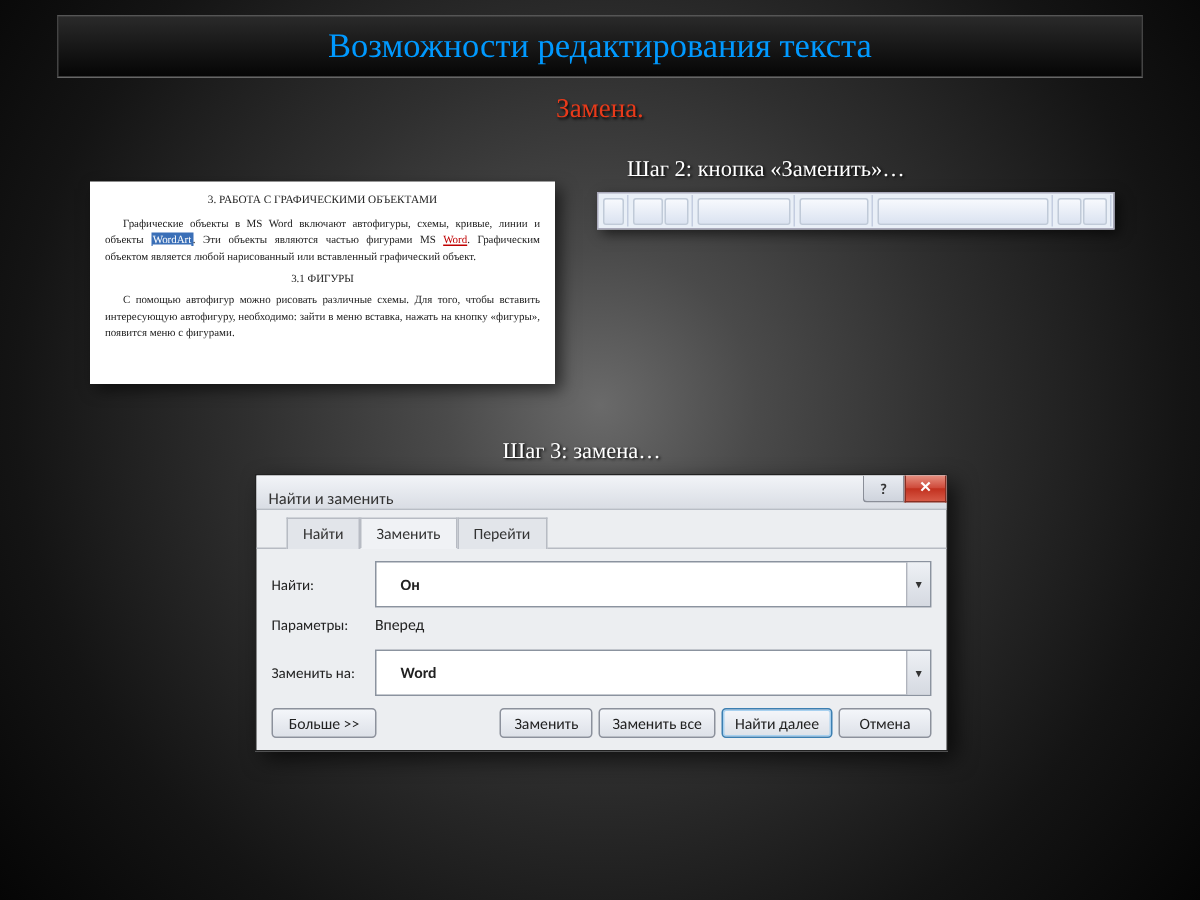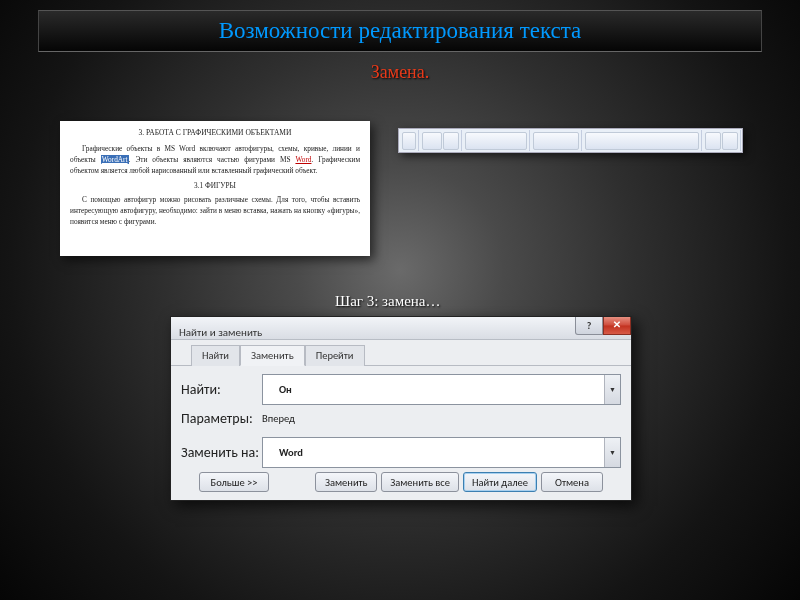--- a/index.html
+++ b/index.html
@@ -212,22 +212,22 @@
 
   .form-area {
     padding: 8px 10px 4px 10px;
   }
   .form-row {
     display: flex;
     align-items: center;
     margin-bottom: 5px;
   }
   .form-row label {
-    width: 81px;
-    font-size: 14px;
+    width: 69px;
+    font-size: 10px;
     text-align: left;
     color: #222;
   }
   .form-row .value-text {
     font-size: 10.5px;
     color: #222;
   }
   .combo {
     flex: 1;
     height: 31px;
@@ -254,21 +254,21 @@
     justify-content: center;
     font-size: 7px;
     color: #333;
   }
 
   .button-row {
     position: absolute;
     bottom: 8px;
     left: 0;
     right: 0;
-    padding: 0 28px;
+    padding: 0 10px;
     display: flex;
     align-items: center;
   }
   .button-row .spacer { flex: 1; }
   .btn {
     height: 20px;
     padding: 0 8px;
     border: 1px solid #8c919c;
     border-radius: 3px;
     background: linear-gradient(#f4f6fa, #dde1e8);
@@ -294,20 +294,21 @@
 <body>
 
 <div class="slide">
 
   <div class="title-bar">
     <span>Возможности редактирования текста</span>
   </div>
 
   <div class="subtitle">Замена.</div>
 
+  <div class="step-label step2-label">Шаг 2: кнопка «Заменить»…</div>
   <div class="step-label step3-label">Шаг 3: замена…</div>
 
   <div class="doc-page">
     <div class="h1">3. РАБОТА С ГРАФИЧЕСКИМИ ОБЪЕКТАМИ</div>
     <p>
       <span>Графические объекты в MS Word включают автофигуры, схемы, кривые, линии и объекты </span><span class="sel">WordArt</span><span>. Эти объекты являются частью фигурами MS </span><span class="u">Word</span><span>. Графическим объектом является любой нарисованный или вставленный графический объект.</span>
     </p>
     <div class="h2">3.1 ФИГУРЫ</div>
     <p>С помощью автофигур можно рисовать различные схемы. Для того, чтобы вставить интересующую автофигуру, необходимо: зайти в меню вставка, нажать на кнопку «фигуры», появится меню с фигурами.</p>
   </div>

